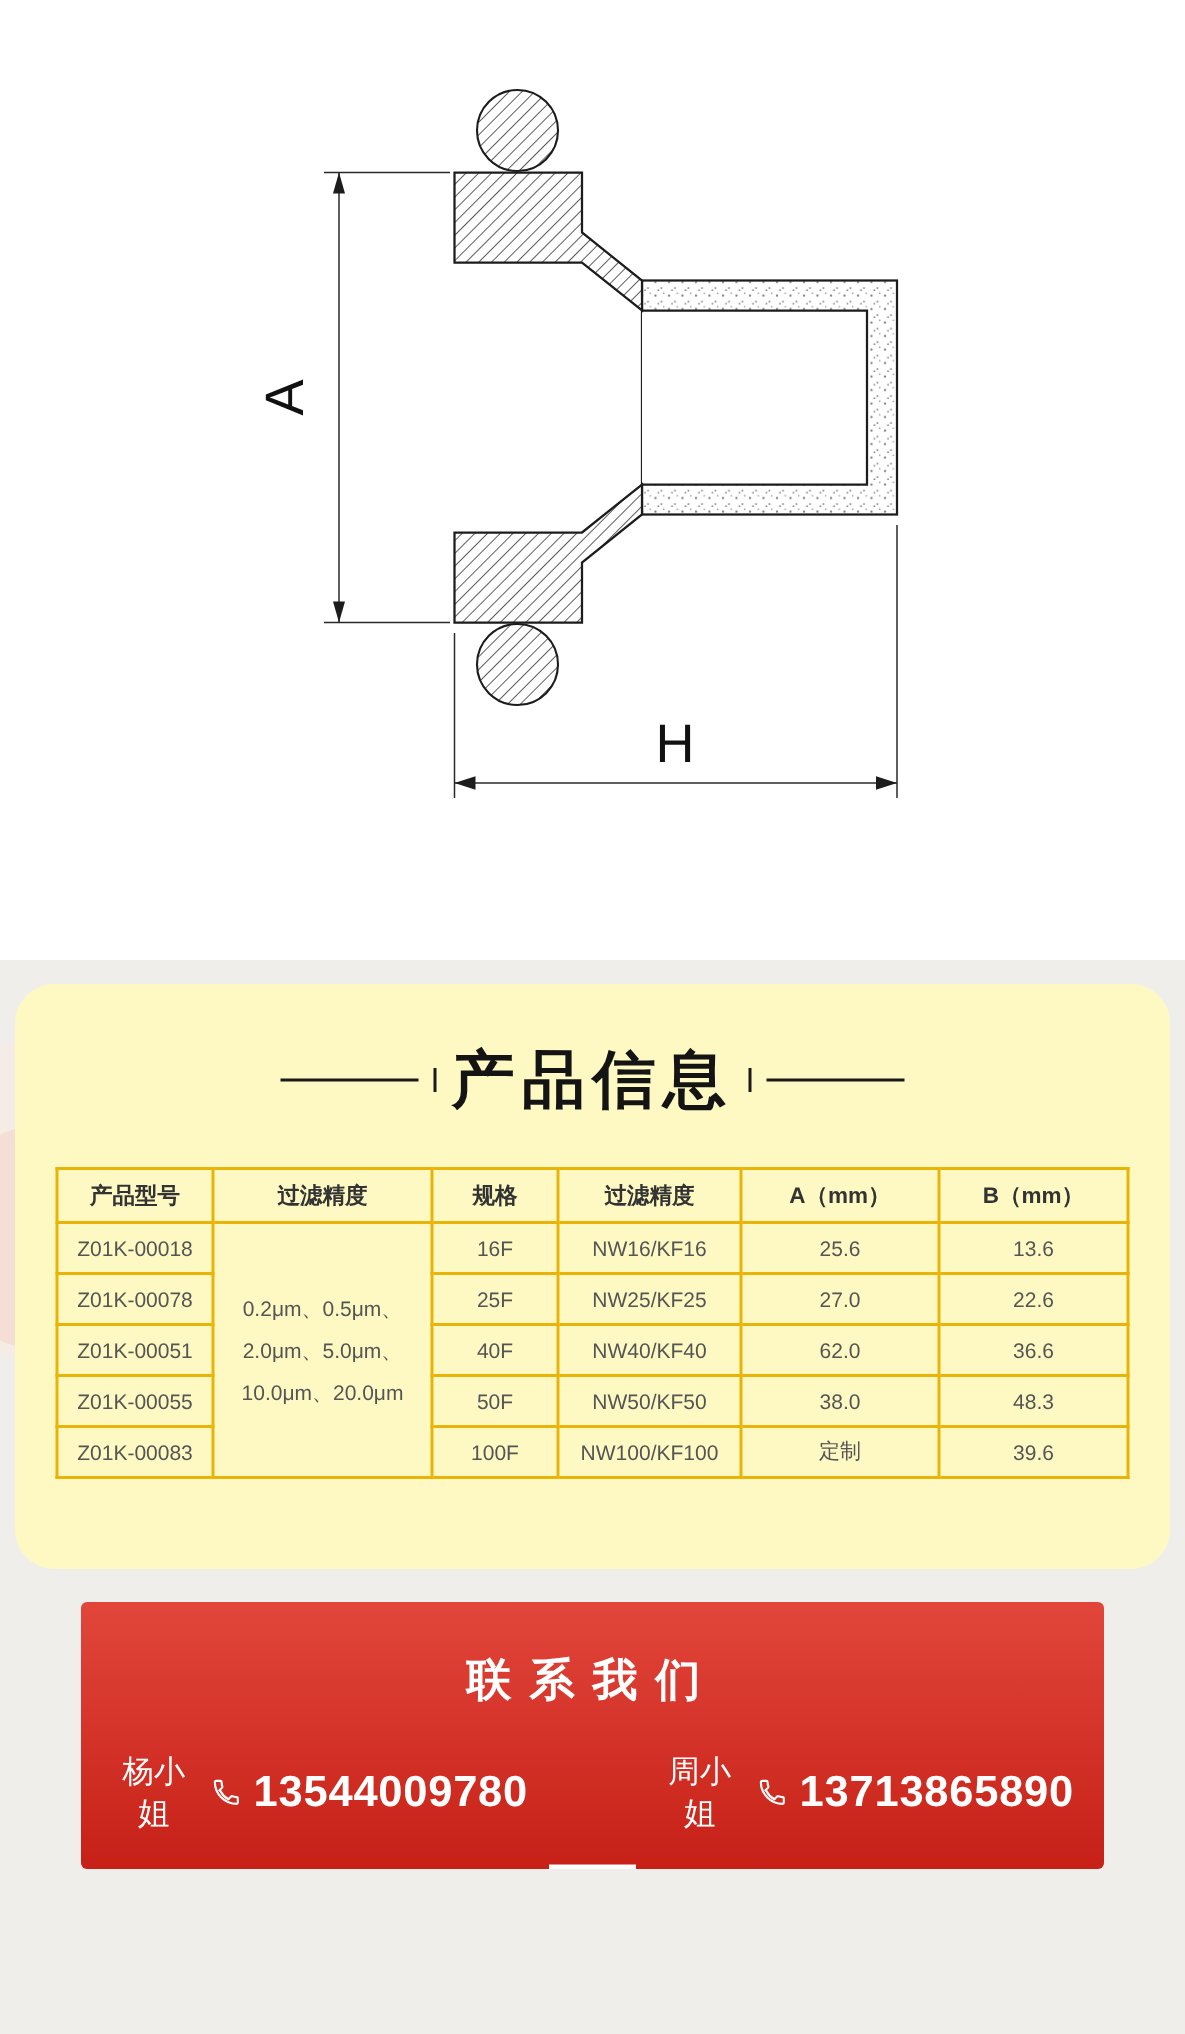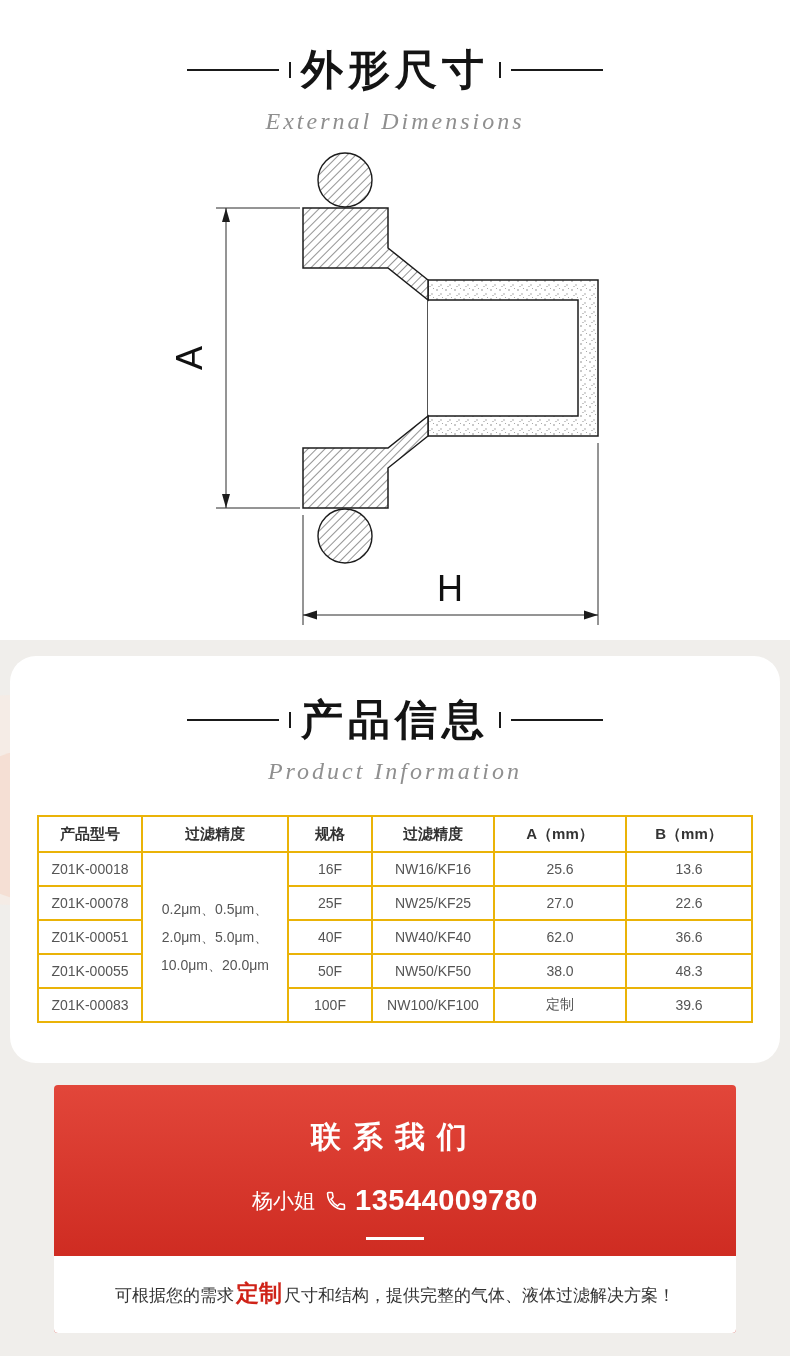--- a/index.html
+++ b/index.html
@@ -18,21 +18,21 @@
   
   .dims-section { height:640px; padding-top:42px; background:#fff; }
   .drawing { display:block; margin:8px 0 0 138px; }
 
   
   .gray-section { position:relative; height:716px; background:var(--page_gray,#f0eeeb); overflow:hidden; }
   .deco-circle { position:absolute; border-radius:50%; z-index:0; }
   .c1 { width:150px; height:150px; left:-45px; top:110px; background:#f4ddd0; opacity:.85; }
   .c2 { width:210px; height:210px; left:-95px; top:55px; background:#f8ebe2; opacity:.6; }
 
-  .product-card { position:relative; z-index:1; margin:16px 10px 0; background:#ffffff; border-radius:26px; padding:36px 0 40px; }
+  .product-card { position:relative; z-index:1; margin:16px 10px 0; background:#fef9c3; border-radius:26px; padding:36px 0 60px; }
 
   table { border-collapse:collapse; table-layout:fixed; margin:30px auto 0; }
   th, td { border:2px solid #eab308; text-align:center; vertical-align:middle; }
   th { height:36px; font-size:15px; font-weight:700; color:#333; }
   td { height:34px; font-size:14px; color:#555; }
   td.precision { font-size:14px; color:#555; line-height:2; white-space:pre-line; }
 
   
   .contact-card { position:relative; z-index:1; margin:22px 54px 0; border-radius:4px; overflow:hidden;
                   background:linear-gradient(180deg, var(--card_red_top,#e2463a) 0%, var(--card_red_bottom,#c62017) 100%); }
@@ -47,34 +47,20 @@
   .contact-bottom { margin-top:16px; background:#fff; padding:22px 14px 24px; text-align:center; }
   .note { font-size:17px; color:#333; }
   .note .hl { color:var(--accent,#cf2318); font-size:23px; font-weight:800; margin:0 2px; }
 </style>
 </head>
 <body>
 
 <div class="page">
 
   <section class="dims-section">
-    <div class="sec-head">
-      <div class="sec-title-row">
-        <span class="deco">
-            <span class="bar"></span>
-            <span class="tick"></span>
-          </span>
-        <h1>外形尺寸</h1>
-        <span class="deco">
-            <span class="tick"></span>
-            <span class="bar"></span>
-          </span>
-      </div>
-      <div class="subtitle">External Dimensions</div>
-    </div>
 
     <svg class="drawing" width="520" height="492" viewBox="0 0 520 492">
       <defs>
         <pattern id="hatch" width="6" height="6" patternUnits="userSpaceOnUse" patternTransform="rotate(45)">
           <rect width="6" height="6" fill="#ffffff"></rect>
           <line x1="0" y1="0" x2="0" y2="6" stroke="#3a3a3a" stroke-width="1.1"></line>
         </pattern>
         <pattern id="stipple" width="9" height="9" patternUnits="userSpaceOnUse">
           <rect width="9" height="9" fill="#ffffff"></rect>
           <circle cx="2" cy="3" r="0.75" fill="#7a7a7a"></circle>
@@ -124,21 +110,20 @@
           <span class="deco">
               <span class="bar"></span>
               <span class="tick"></span>
             </span>
           <h2>产品信息</h2>
           <span class="deco">
               <span class="tick"></span>
               <span class="bar"></span>
             </span>
         </div>
-        <div class="subtitle">Product Information</div>
       </div>
 
       <table>
         <colgroup>
           <col style="width:104px">
             <col style="width:146px">
             <col style="width:84px">
           <col style="width:122px">
             <col style="width:132px">
             <col style="width:126px">
@@ -200,24 +185,26 @@
       <div class="contact-top">
         <div class="contact-title">联系我们</div>
         <div class="contact-row">
           <div class="contact-item">
             <span class="contact-name">杨小姐</span>
             <svg class="phone-icon" viewBox="0 0 24 24">
               <path d="M8.6 10.2c1.3 2.6 3.6 4.9 6.2 6.2l2.1-2.1c.3-.3.7-.4 1-.2 1.1.4 2.2.6 3.4.6.6 0 1 .4 1 1v3.4c0 .6-.4 1-1 1C11.9 20.1 3.9 12.1 3.9 2.7c0-.6.4-1 1-1h3.4c.6 0 1 .4 1 1 0 1.2.2 2.3.6 3.4.1.3 0 .7-.2 1l-2.1 2.1z" fill="none" stroke="#ffffff" stroke-width="1.7" transform="translate(0,1)"></path>
             </svg>
             <span class="contact-phone">13544009780</span>
           </div>
+          <div class="contact-item">
+            <span class="contact-name">周小姐</span>
+            <svg class="phone-icon" viewBox="0 0 24 24">
+              <path d="M8.6 10.2c1.3 2.6 3.6 4.9 6.2 6.2l2.1-2.1c.3-.3.7-.4 1-.2 1.1.4 2.2.6 3.4.6.6 0 1 .4 1 1v3.4c0 .6-.4 1-1 1C11.9 20.1 3.9 12.1 3.9 2.7c0-.6.4-1 1-1h3.4c.6 0 1 .4 1 1 0 1.2.2 2.3.6 3.4.1.3 0 .7-.2 1l-2.1 2.1z" fill="none" stroke="#ffffff" stroke-width="1.7" transform="translate(0,1)"></path>
+            </svg>
+            <span class="contact-phone">13713865890</span>
+          </div>
         </div>
         <div class="divider"></div>
       </div>
-      <div class="contact-bottom">
-        <p class="note">
-          <span>可根据您的需求</span><span class="hl">定制</span><span>尺寸和结构，提供完整的气体、液体过滤解决方案！</span>
-        </p>
-      </div>
     </div>
   </section>
 
 </div>
 
 </body></html>

